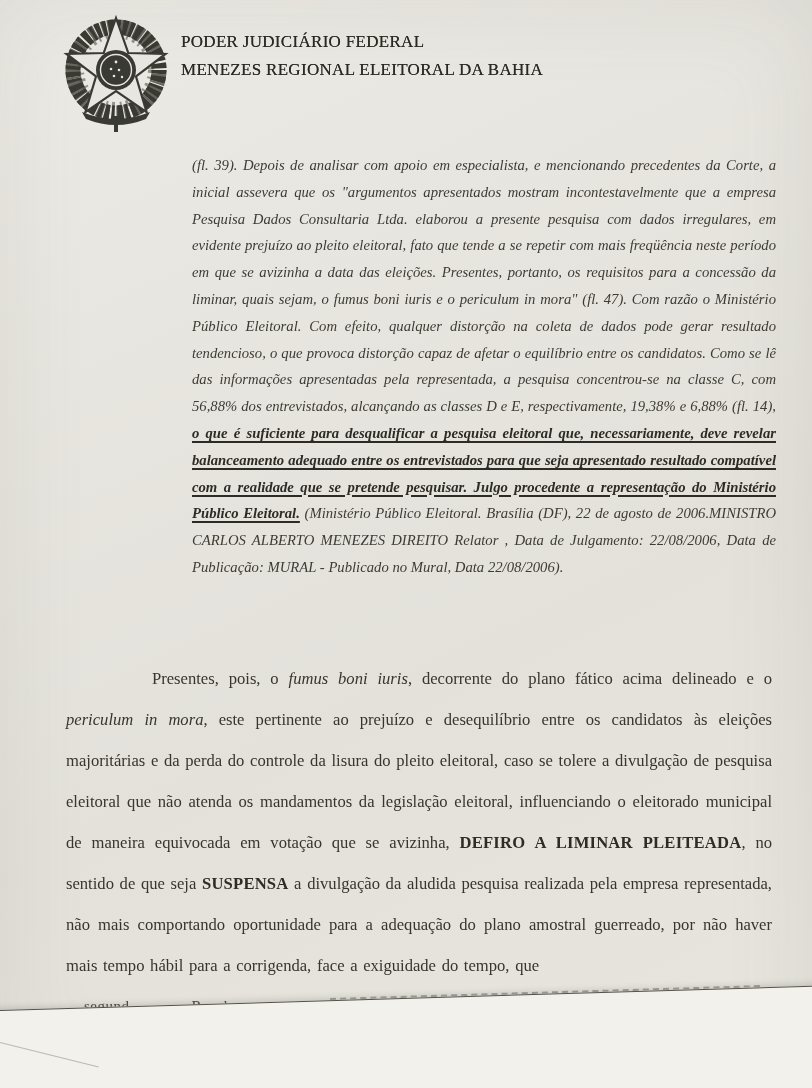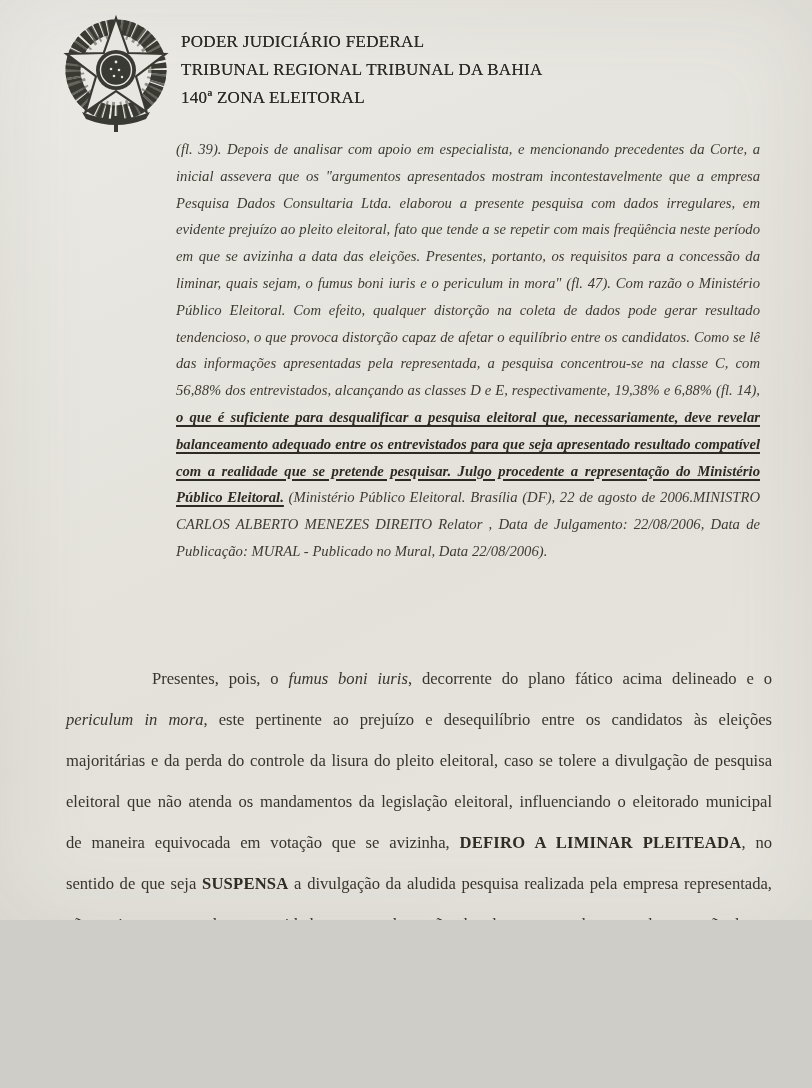--- a/index.html
+++ b/index.html
@@ -1,33 +1,33 @@
 <!DOCTYPE html>
 <html><head>
 <meta charset="utf-8">
 <style>
   html,body{margin:0;padding:0;background:#cfcdc8;}
   .page{
     position:relative;
-    width:812px;height:920px;
+    width:812px;height:1088px;
     margin:0 auto;
     background:linear-gradient(155deg,#edebe6 0%,#e8e6e0 25%,#e3e1da 60%,#e7e5de 100%);
     box-shadow:inset 0 0 90px rgba(110,105,88,.12);
     overflow:hidden;
     font-family:"Liberation Serif","DejaVu Serif",serif;
     color:#37352e;
   }
   .emblem{position:absolute;left:56px;top:12px;width:120px;height:124px;opacity:.95;}
   .letterhead{
     position:absolute;left:181px;top:28px;
     font-size:17px;line-height:28px;letter-spacing:.3px;
     color:#2b2923;text-shadow:0 0 .5px rgba(43,41,35,.85);
   }
   .quote{
-    position:absolute;left:176px;top:136px;width:584px;margin:0;
+    position:absolute;left:176px;top:136px;width:584px;margin:16px;
     font-style:italic;font-size:14.7px;line-height:26.8px;
     text-align:justify;color:#3e3b33;
   }
   .quote .u{
     font-weight:bold;color:#2e2b24;
     text-decoration:underline;text-underline-offset:3px;text-decoration-thickness:1.5px;
   }
   .body-par{
     position:absolute;left:58px;top:650px;width:706px;margin:8px;
     font-size:16.6px;line-height:41px;text-align:justify;text-indent:86px;
@@ -78,22 +78,21 @@
       <circle cx="58" cy="64" r="1.3"></circle>
       <circle cx="66" cy="65" r="1.2"></circle>
     </g>
     <path d="M26 100 Q60 114 94 100 L90 107 Q60 119 30 107 Z" fill="#30312a"></path>
     <rect x="58" y="104" width="4" height="16" fill="#30312a"></rect>
     <rect x="51" y="108" width="18" height="3" fill="#30312a"></rect>
   </svg>
 
   <div class="letterhead">
     <div>PODER JUDICIÁRIO FEDERAL</div>
-    <div>TRIBUNAL REGIONAL TRIBUNAL DA BAHIA</div>
-    <div>140ª ZONA ELEITORAL</div>
+    <div>MENEZES REGIONAL ELEITORAL DA BAHIA</div>
   </div>
 
   <p class="quote"><span>(fl. 39). Depois de analisar com apoio em especialista, e mencionando precedentes da Corte, a inicial assevera que os "argumentos apresentados mostram incontestavelmente que a empresa Pesquisa Dados Consultaria Ltda. elaborou a presente pesquisa com dados irregulares, em evidente prejuízo ao pleito eleitoral, fato que tende a se repetir com mais freqüência neste período em que se avizinha a data das eleições. Presentes, portanto, os requisitos para a concessão da liminar, quais sejam, o fumus boni iuris e o periculum in mora" (fl. 47). Com razão o Ministério Público Eleitoral. Com efeito, qualquer distorção na coleta de dados pode gerar resultado tendencioso, o que provoca distorção capaz de afetar o equilíbrio entre os candidatos. Como se lê das informações apresentadas pela representada, a pesquisa concentrou-se na classe C, com 56,88% dos entrevistados, alcançando as classes D e E, respectivamente, 19,38% e 6,88% (fl. 14), </span><span class="u">o que é suficiente para desqualificar a pesquisa eleitoral que, necessariamente, deve revelar balanceamento adequado entre os entrevistados para que seja apresentado resultado compatível com a realidade que se pretende pesquisar. Julgo procedente a representação do Ministério Público Eleitoral.</span><span> (Ministério Público Eleitoral. Brasília (DF), 22 de agosto de 2006.MINISTRO CARLOS ALBERTO MENEZES DIREITO Relator , Data de Julgamento: 22/08/2006, Data de Publicação: MURAL - Publicado no Mural, Data 22/08/2006).</span></p>
 
   <p class="body-par"><span>Presentes, pois, o </span><i>fumus boni iuris</i><span>, decorrente do plano fático acima delineado e o </span><i>periculum in mora</i><span>, este pertinente ao prejuízo e desequilíbrio entre os candidatos às eleições majoritárias e da perda do controle da lisura do pleito eleitoral, caso se tolere a divulgação de pesquisa eleitoral que não atenda os mandamentos da legislação eleitoral, influenciando o eleitorado municipal de maneira equivocada em votação que se avizinha, </span><b>DEFIRO A LIMINAR PLEITEADA</b><span>, no sentido de que seja </span><b>SUSPENSA</b><span> a divulgação da aludida pesquisa realizada pela empresa representada, não mais comportando oportunidade para a adequação do plano amostral guerreado, por não haver mais tempo hábil para a corrigenda, face a exiguidade do tempo, que</span></p>
 
   <div class="cut-line"><span>segund</span><span class="frag2">Resol</span></div>
   <div class="cut-dashes"></div>
 
   <div class="fold"></div>

